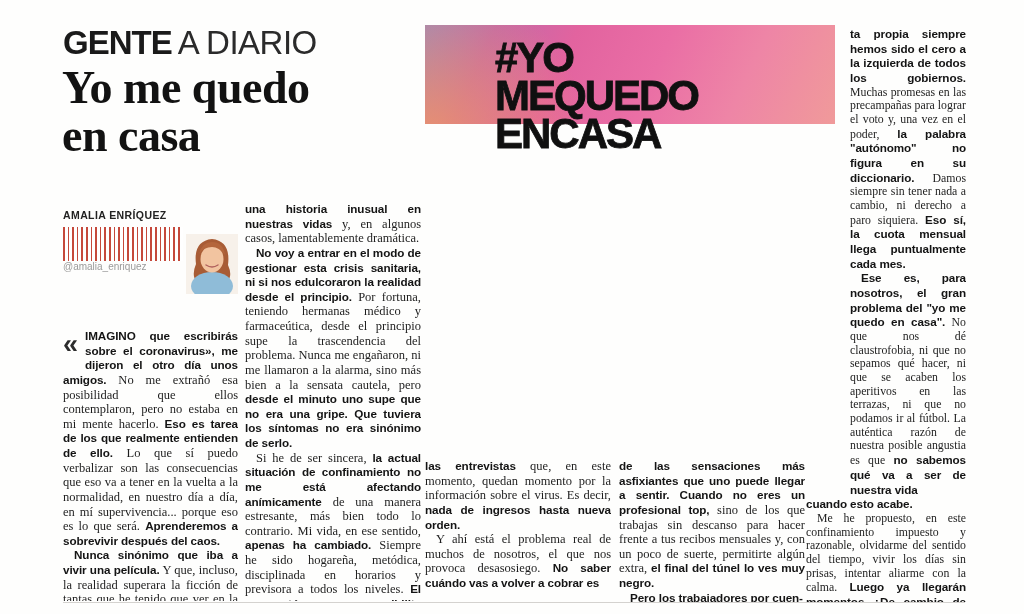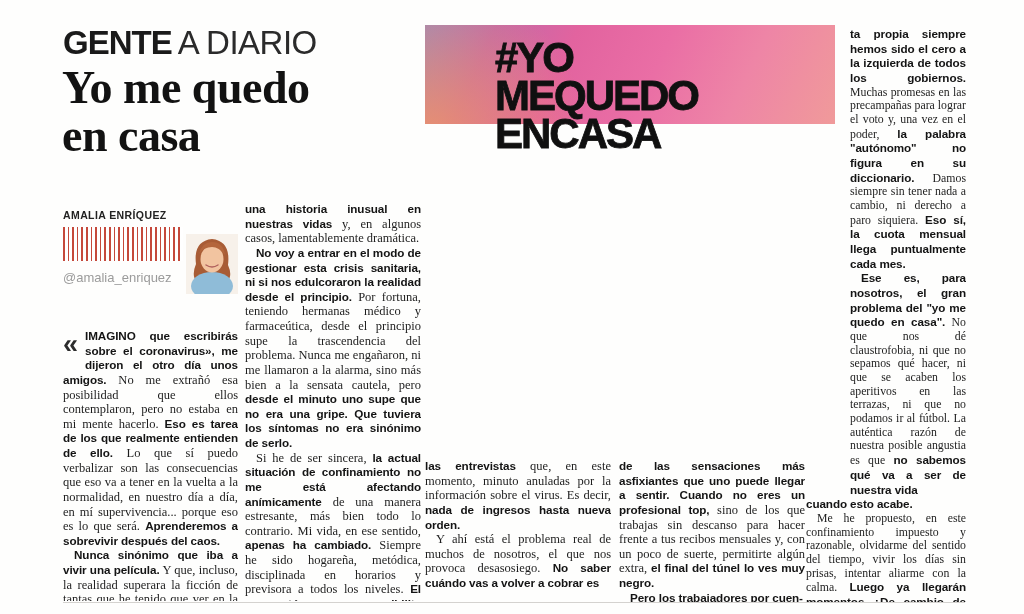--- a/index.html
+++ b/index.html
@@ -27,21 +27,21 @@
   .byline-bar {
     height:23px; background:#b23b2c; color:#ffffff; font-weight:700;
     font-size:12px; line-height:23px; padding-left:9px; letter-spacing:0.4px;
   }
   .byline-author { margin-top:7px; font-size:10.5px; font-weight:700; color:#222; letter-spacing:0.4px; }
   .byline-stripes {
     margin-top:6px; height:34px; width:120px;
     background:repeating-linear-gradient(90deg,#c5493b 0px,#c5493b 1.6px,#ffffff 1.6px,#ffffff 4.6px);
   }
   .byline-photo { position:absolute; right:0; top:25px; width:52px; height:60px; overflow:hidden; }
-  .byline-handle { margin-top:9px; font-size:13px; color:#9b9b9b; }
+  .byline-handle { font-size:10px; color:#9b9b9b; }
   
   .col { position:absolute; top:202px; overflow:hidden; }
   #colwrap0 { left:63px;  width:175px; height:399px; }
   #colwrap1 { left:245px; width:176px; height:399px; }
   #colwrap2 { left:425px; top:459px; width:186px; height:143px; }
   #colwrap3 { left:619px; top:459px; width:186px; height:143px; }
   .colbody {
     font-size:12.5px; line-height:1.17; text-align:justify;
     color:#1d1d1d; hyphens:auto;
   }
@@ -137,21 +137,21 @@
       <div class="p-hash">
         <div>#YO</div>
         <div>MEQUEDO</div>
         <div>ENCASA</div>
       </div>
     </div>
   </div>
 
   <div class="col" id="colwrap2">
     <div class="colbody">
-        <p><span class="em">las entrevistas</span> <span>que, en este momento, minuto anuladas por la información sobre el virus. Es decir,</span> <span class="em">nada de ingresos hasta nueva orden.</span></p>
+        <p><span class="em">las entrevistas</span> <span>que, en este momento, quedan momento por la información sobre el virus. Es decir,</span> <span class="em">nada de ingresos hasta nueva orden.</span></p>
         <p><span>Y ahí está el problema real de muchos de nosotros, el que nos provoca desasosiego.</span> <span class="em">No saber cuándo vas a volver a cobrar es</span></p>
       </div>
   </div>
   <div class="col" id="colwrap3">
     <div class="colbody">
         <p><span class="em">de las sensaciones más asfixiantes que uno puede llegar a sentir. Cuando no eres un profesional top,</span> <span>sino de los que trabajas sin descanso para hacer frente a tus recibos mensuales y, con un poco de suerte, permitirte algún extra,</span> <span class="em">el final del túnel lo ves muy negro.</span></p>
         <p><span class="em">Pero los trabajadores por cuen-</span></p>
       </div>
   </div>
 

